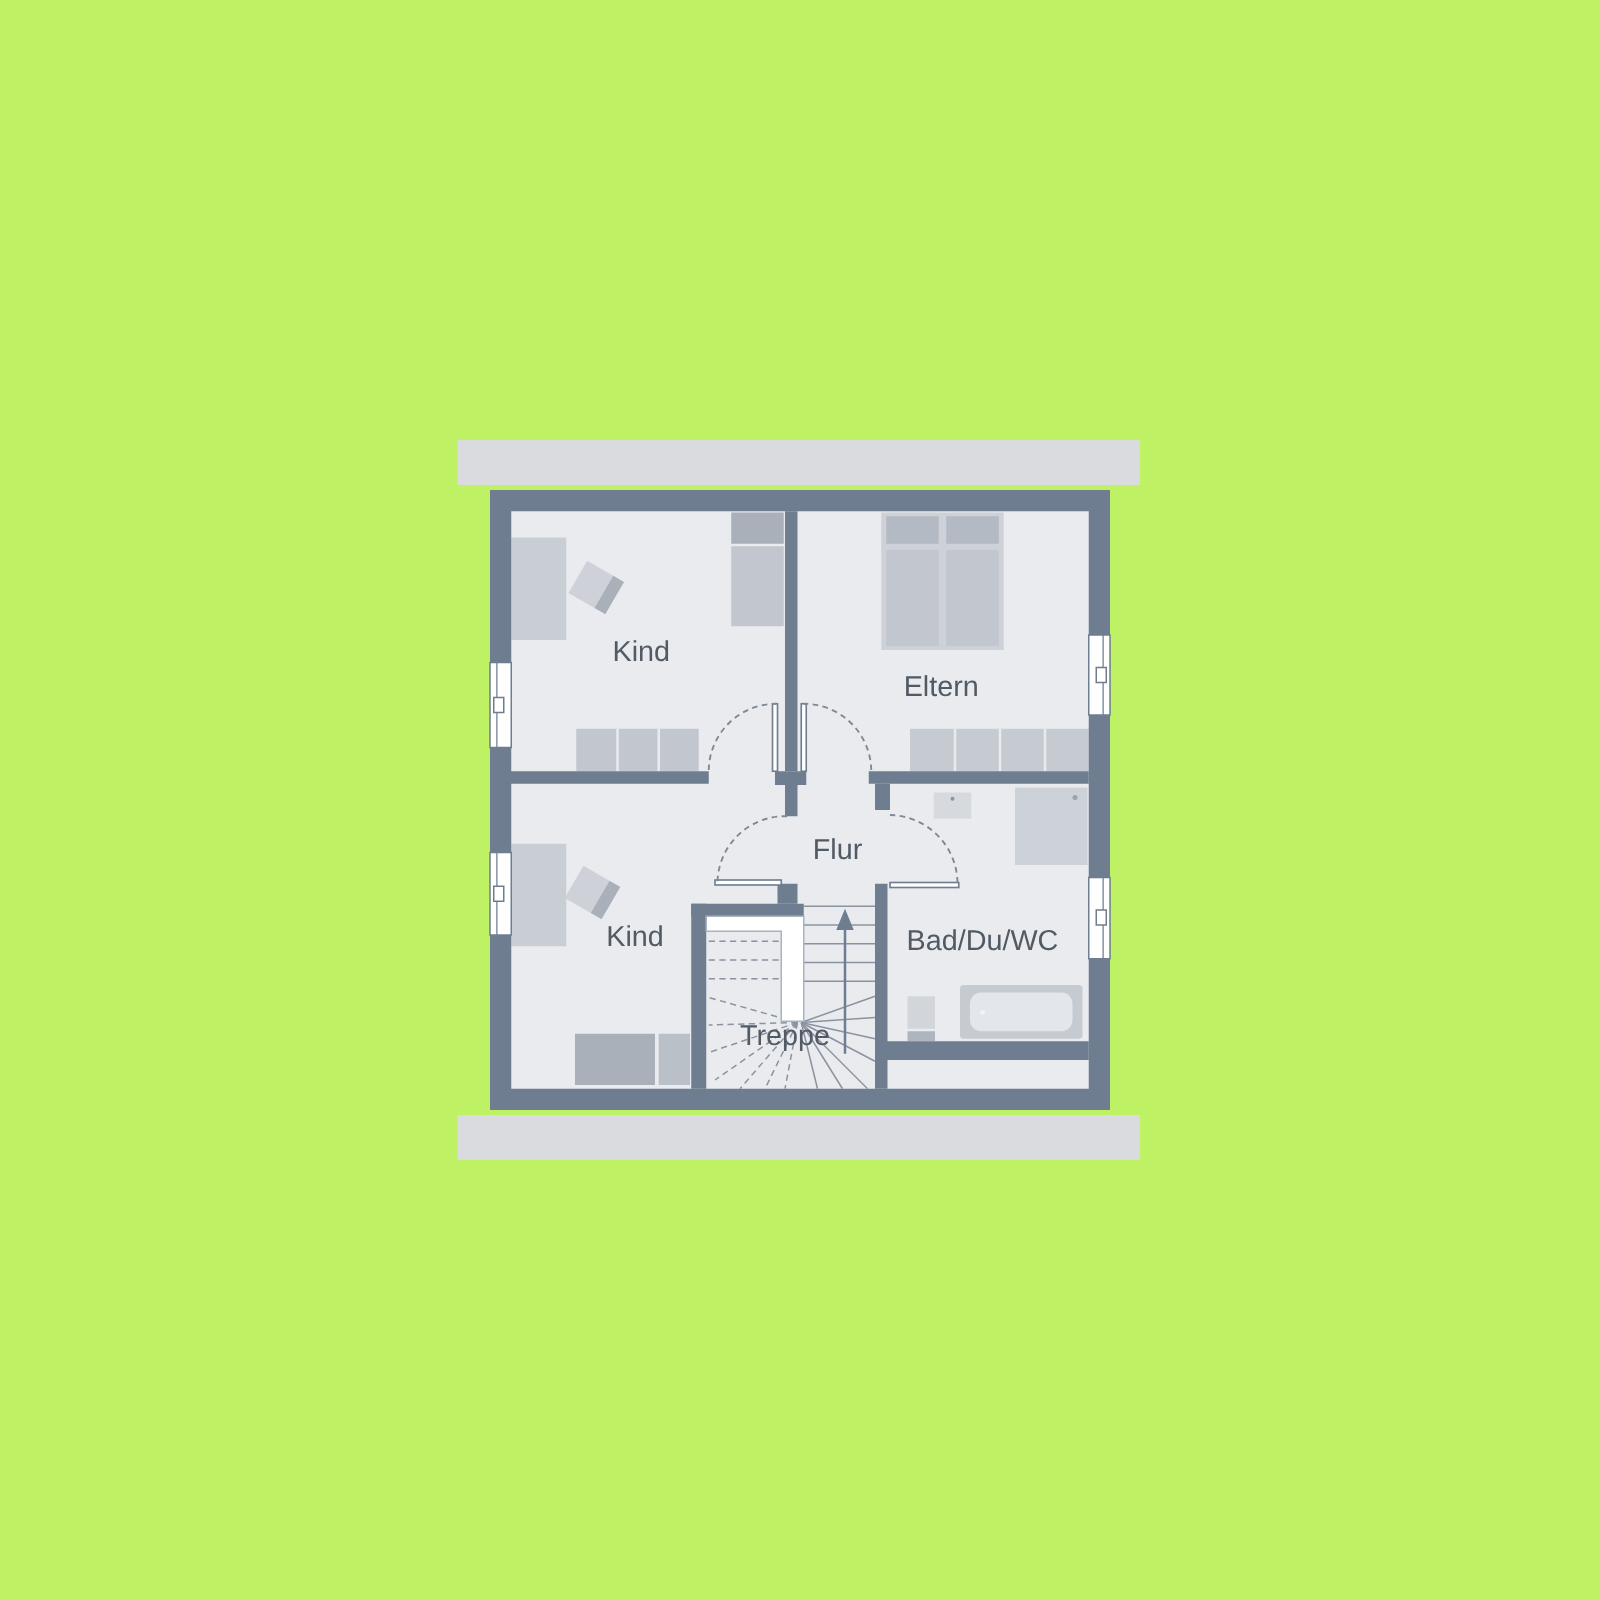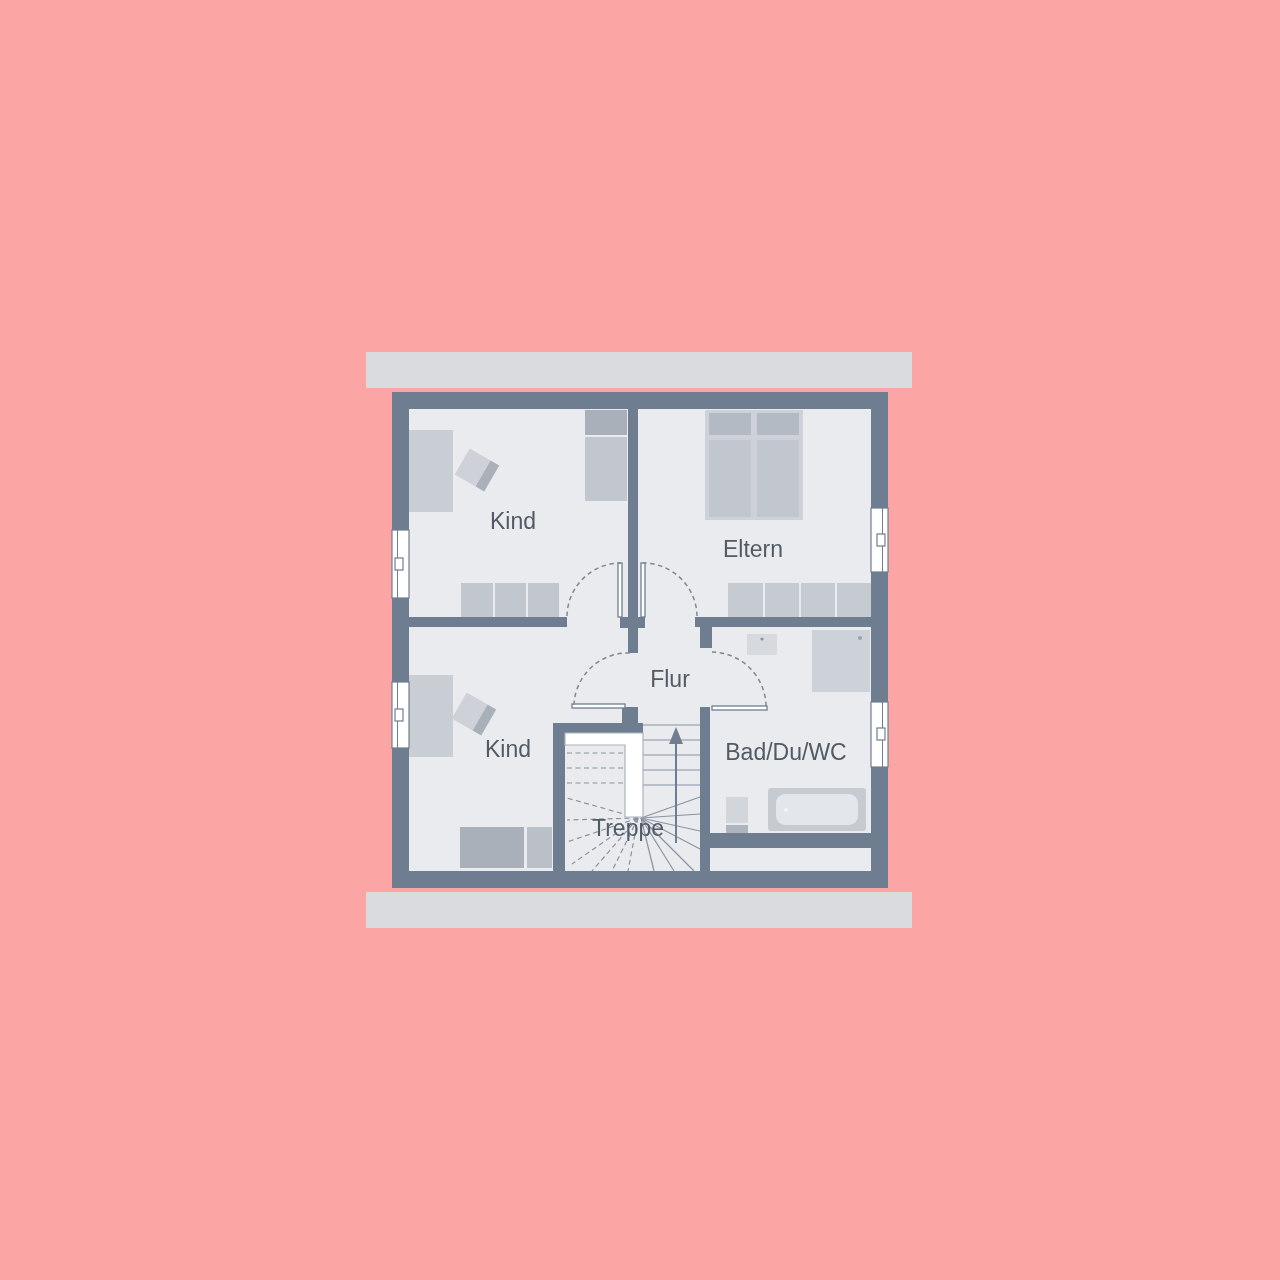--- a/index.html
+++ b/index.html
@@ -1,16 +1,16 @@
 <!DOCTYPE html>
 <html><head>
 <meta charset="utf-8">
 <style>
   html,body{margin:0;padding:0;background:#ffffff;}
-  .stage{position:relative;width:1280px;height:1280px;background:#fca5a5;overflow:hidden;
+  .stage{position:relative;width:1280px;height:1280px;background:#bef264;overflow:hidden;
          font-family:"Liberation Sans", sans-serif;}
   svg{position:absolute;left:0;top:0;}
   .wall{fill:#6e7e90;}
   .floor{fill:#e9ebef;}
   .roof{fill:#d9dbdf;}
   .win{fill:#ffffff;stroke:#6e7e90;stroke-width:1.2;}
   .winline{stroke:#6e7e90;stroke-width:1;fill:none;}
   .leaf{fill:#ffffff;stroke:#6e7e90;stroke-width:1.3;}
   .arc{fill:none;stroke:#7e8996;stroke-width:1.5;stroke-dasharray:4.5 3.5;}
   .tread{stroke:#8a94a1;stroke-width:1.2;fill:none;}

